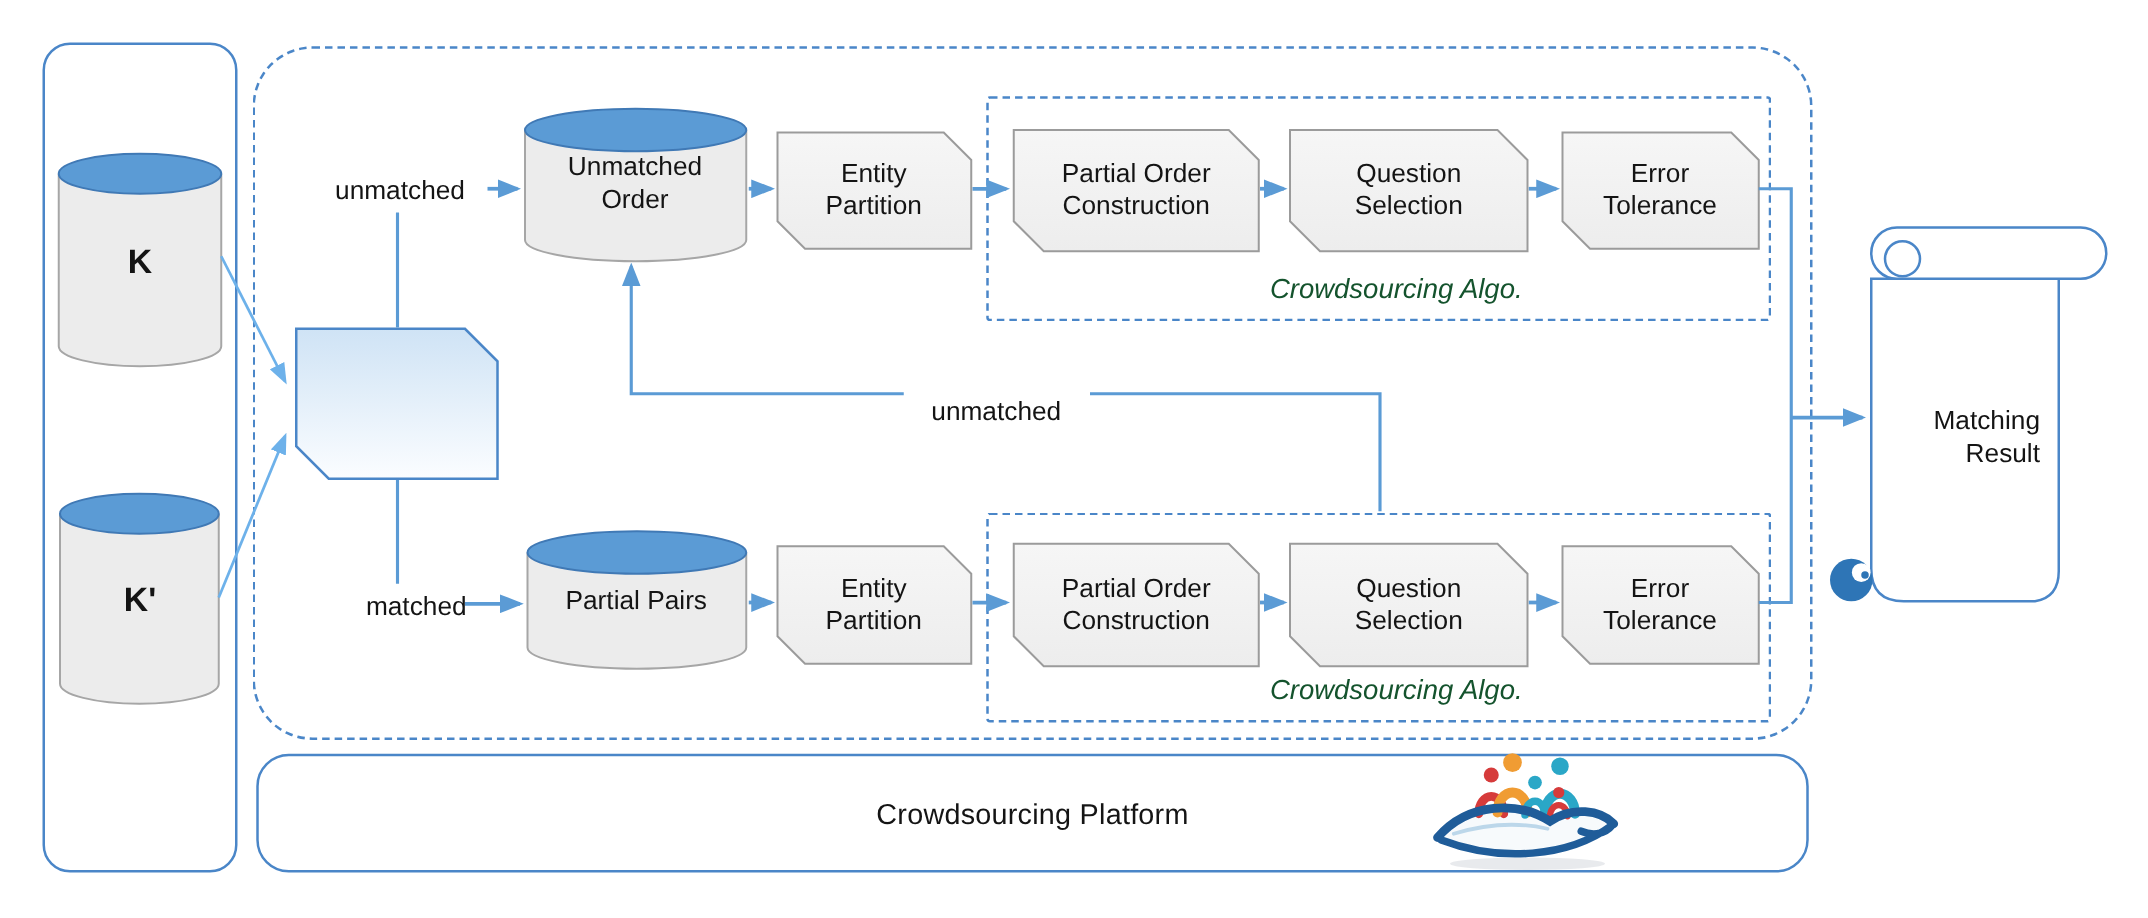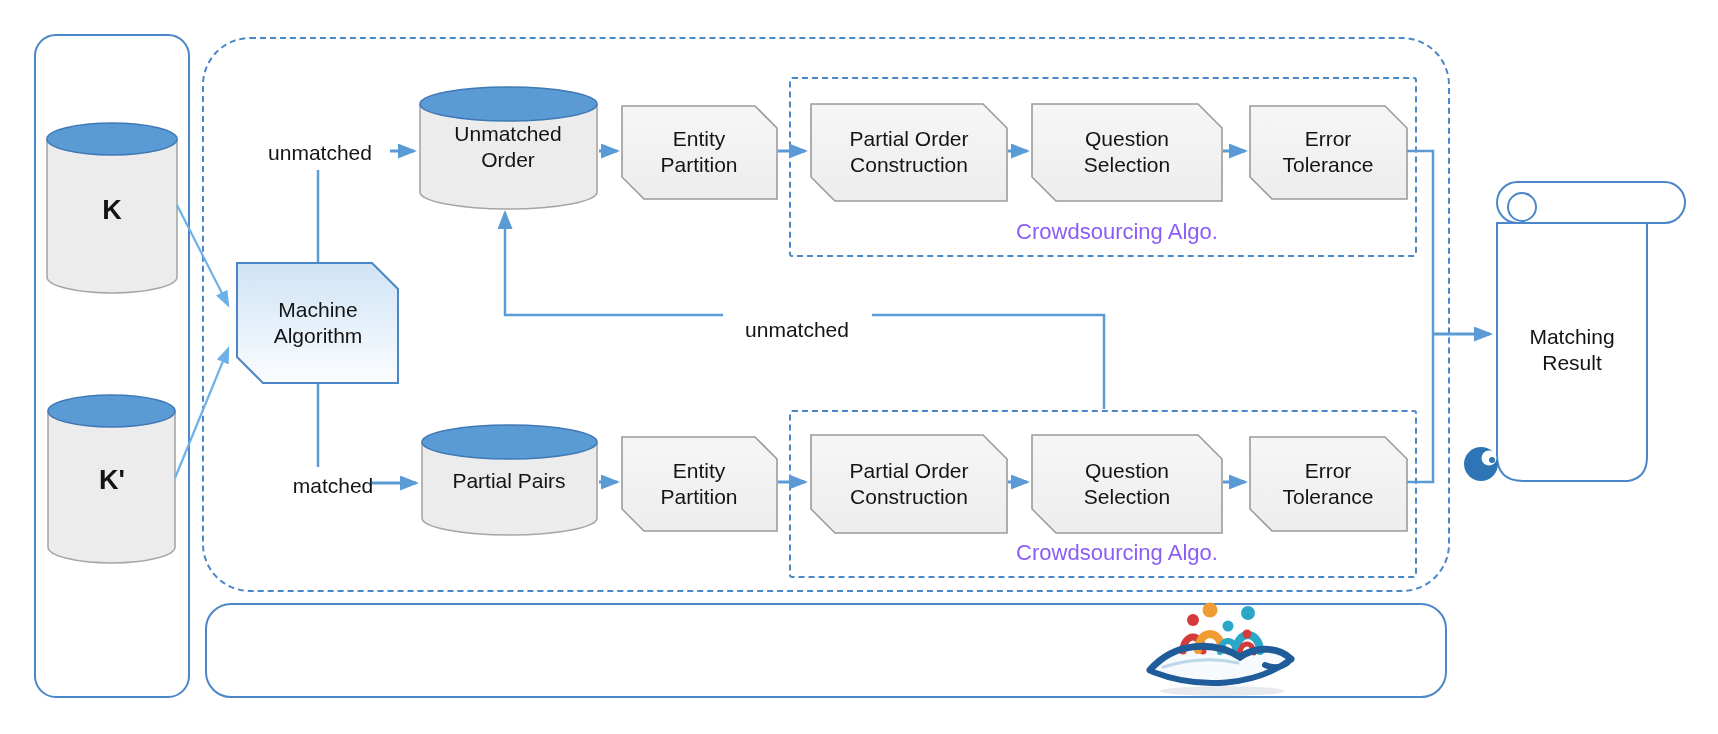--- a/index.html
+++ b/index.html
@@ -14,21 +14,21 @@
   .inner-top{left:789px;top:77px;width:628px;height:180px;}
   .inner-bottom{left:789px;top:410px;width:628px;height:168px;}
   .platform-bar{left:205px;top:603px;width:1242px;height:95px;border:2px solid #4a86c8;border-radius:26px;background:#ffffff;}
   svg.shapes{position:absolute;left:0;top:0;width:1718px;height:734px;}
   .lbl{
     position:absolute;transform:translate(-50%,-50%);
     text-align:center;font-size:21px;line-height:1.22;color:#141414;white-space:pre-line;
   }
   .lbl.nowrap{white-space:nowrap;}
   .lbl.bold{font-weight:bold;font-size:27px;}
-  .lbl.muted{color:#8b5cf6;font-size:22px;}
+  .lbl.muted{color:#14532d;font-size:22px;font-style:italic;}
   .lbl.platform{font-size:23px;font-weight:500;letter-spacing:.2px;}
 </style>
 </head>
 <body>
 
 <div class="canvas">
 
   <div class="frame left-panel"></div>
   <div class="frame outer-dashed"></div>
   <div class="frame inner-dashed inner-top"></div>
@@ -133,35 +133,35 @@
 
       <path d="M1150,670 C1175,641 1215,641 1240,657 C1258,645 1280,648 1291,659" fill="none" stroke="#1f5c99" stroke-width="7" stroke-linecap="round"></path>
       <path d="M1153,672 C1200,690 1255,686 1290,660 C1283,669 1272,668 1265,665" fill="none" stroke="#1f5c99" stroke-width="6" stroke-linecap="round"></path>
       <path d="M1163,667 Q1203,655 1238,663" fill="none" stroke="#bcd7ea" stroke-width="3" stroke-linecap="round"></path>
     </g>
   </svg>
 
   <div class="lbl bold" style="left:112px;top:210px;">K</div>
   <div class="lbl bold" style="left:112px;top:480px;">K'</div>
 
-  <div class="lbl" style="left:318px;top:323px;width:140px;">Machine Algorithm</div>
 
   <div class="lbl nowrap" style="left:320px;top:153px;">unmatched</div>
   <div class="lbl nowrap" style="left:333px;top:486px;">matched</div>
   <div class="lbl nowrap" style="left:797px;top:330px;">unmatched</div>
 
   <div class="lbl" style="left:508px;top:147px;width:130px;">Unmatched Order</div>
   <div class="lbl" style="left:699px;top:152px;width:110px;">Entity Partition</div>
   <div class="lbl" style="left:909px;top:152px;width:180px;">Partial Order Construction</div>
   <div class="lbl" style="left:1127px;top:152px;width:130px;">Question Selection</div>
   <div class="lbl" style="left:1328px;top:152px;width:120px;">Error Tolerance</div>
   <div class="lbl muted nowrap" style="left:1117px;top:232px;">Crowdsourcing Algo.</div>
 
   <div class="lbl" style="left:509px;top:481px;width:120px;">Partial Pairs</div>
   <div class="lbl" style="left:699px;top:484px;width:110px;">Entity Partition</div>
   <div class="lbl" style="left:909px;top:484px;width:180px;">Partial Order Construction</div>
   <div class="lbl" style="left:1127px;top:484px;width:130px;">Question Selection</div>
   <div class="lbl" style="left:1328px;top:484px;width:120px;">Error Tolerance</div>
   <div class="lbl muted nowrap" style="left:1117px;top:553px;">Crowdsourcing Algo.</div>
 
-  <div class="lbl" style="left:1572px;top:350px;width:120px;">Matching Result</div>
+  <div class="lbl" style="left:1572px;top:350px;width:120px;text-align:right;">Matching Result</div>
+  <div class="lbl platform nowrap" style="left:826px;top:651px;">Crowdsourcing Platform</div>
 
 </div>
 
 </body></html>

